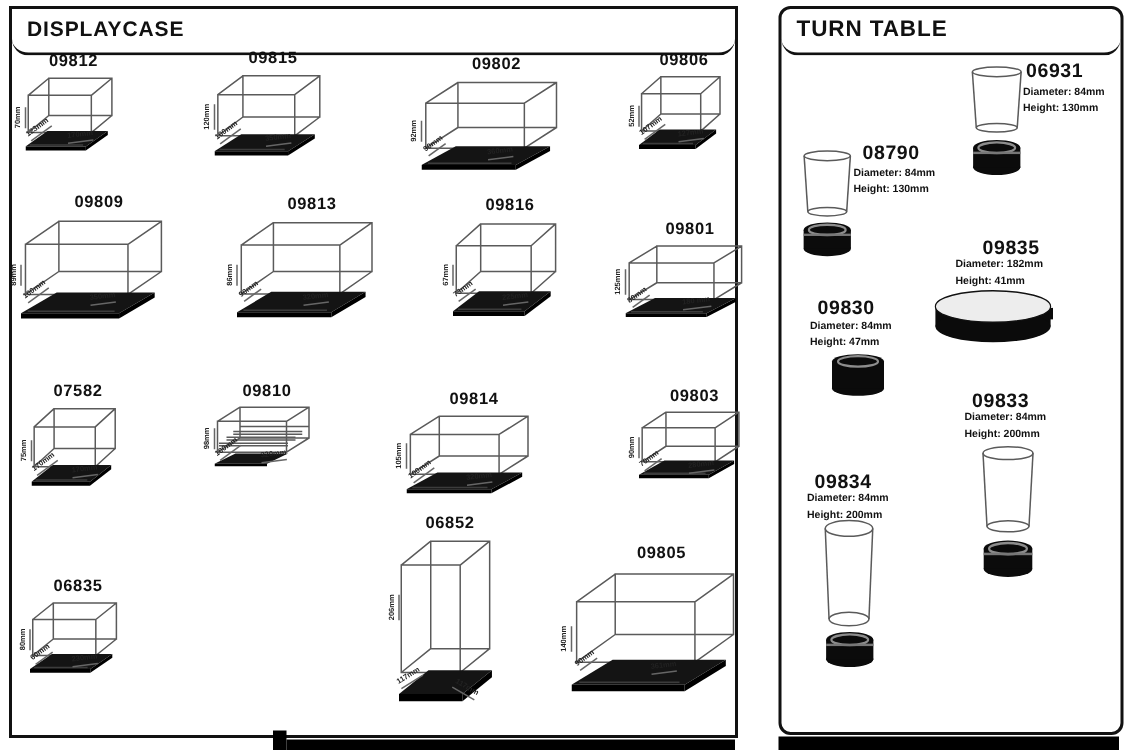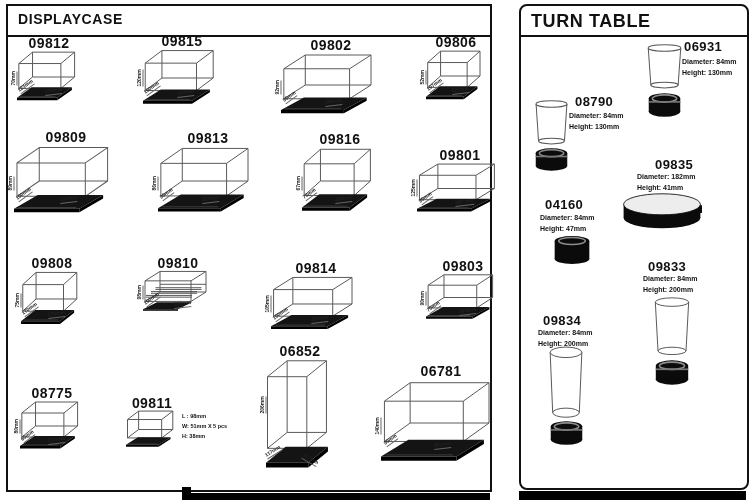--- a/index.html
+++ b/index.html
@@ -2,25 +2,25 @@
 <html><head>
 <meta charset="utf-8">
 <style>
   html,body{margin:0;padding:0;background:#fff;}
   #screen{position:relative;width:750px;height:500px;background:#fff;overflow:hidden;
           font-family:"Liberation Sans",sans-serif;color:#111;}
   .panel{position:absolute;background:#fff;border:2px solid #111;}
   #left-panel{left:6px;top:4px;width:482px;height:484px;}
   #right-panel{left:519px;top:4px;width:226px;height:482px;border-radius:8px;}
   .ph{position:absolute;left:0;right:0;top:0;height:24px;border-bottom:2px solid #111;
-      font-weight:bold;font-size:14px;padding:5px 0 0 10px;letter-spacing:.6px;}
+      font-weight:bold;font-size:14px;padding:5px 0 0 10px;letter-spacing:.6px;border-radius:11px;}
   
   .ci{position:absolute;}
   .pn{position:absolute;top:-13px;left:-10px;right:-10px;text-align:center;
-      font-weight:bold;font-size:14px;letter-spacing:.4px;white-space:nowrap;}
+      font-weight:bold;font-size:11px;letter-spacing:.4px;white-space:nowrap;}
   .case{position:absolute;inset:0;width:100%;height:100%;overflow:visible;}
   .wf{stroke:#5a5a5a;fill:none;stroke-width:1;}
   .dm{position:absolute;font-size:5px;font-weight:bold;line-height:1;color:#222;
       white-space:nowrap;transform-origin:left center;}
   .dh{left:-3px;top:58%;transform:rotate(-90deg);border-bottom:1px solid #666;padding-bottom:1px;}
   .dd{left:3%;top:69%;transform:rotate(-36deg);border-bottom:1px solid #666;padding-bottom:1px;}
   .dl{left:44%;top:71%;transform:rotate(-7deg);border-bottom:1px solid #666;padding-bottom:1px;}
   
   .specs{position:absolute;font-size:5.5px;font-weight:bold;line-height:1.8;white-space:nowrap;}
   
@@ -155,21 +155,21 @@
     <div class="pn">09801</div>
     <svg class="case">
         <use href="#case3d"></use>
       </svg>
     <span class="dm dh">125mm</span>
     <span class="dm dd">80mm</span>
     <span class="dm dl">180 mm</span>
   </div>
 
   <div class="ci" style="left:21px;top:268px;width:62px;height:62px">
-    <div class="pn">09808</div>
+    <div class="pn">07582</div>
     <svg class="case">
         <use href="#case3d"></use>
       </svg>
     <span class="dm dh">75mm</span>
     <span class="dm dd">170mm</span>
     <span class="dm dl">170mm</span>
   </div>
   <div class="ci" style="left:143px;top:268px;width:70px;height:48px">
     <div class="pn">09810</div>
     <svg class="case">
@@ -192,60 +192,49 @@
     <div class="pn">09803</div>
     <svg class="case">
         <use href="#case3d"></use>
       </svg>
     <span class="dm dh">90mm</span>
     <span class="dm dd">70mm</span>
     <span class="dm dl">280mm</span>
   </div>
 
   <div class="ci" style="left:20px;top:398px;width:64px;height:56px">
-    <div class="pn">08775</div>
+    <div class="pn">06835</div>
     <svg class="case">
         <use href="#case3d"></use>
       </svg>
     <span class="dm dh">80mm</span>
     <span class="dm dd">60mm</span>
     <span class="dm dl">230mm</span>
   </div>
-  <div class="ci" style="left:126px;top:408px;width:52px;height:43px">
-    <div class="pn">09811</div>
-    <svg class="case">
-        <use href="#case3d"></use>
-      </svg>
-    <div class="specs" style="left:56px;top:4px">
-      <div>L : 98mm</div>
-      <div>W: 51mm  X 5 pcs</div>
-      <div>H: 38mm</div>
-    </div>
-  </div>
   <div class="ci" style="left:266px;top:356px;width:68px;height:121px">
     <div class="pn">06852</div>
     <svg class="case">
         <use href="#case3d-tall"></use>
       </svg>
     <span class="dm dh" style="top:45%">206mm</span>
     <span class="dm dd" style="left:0;top:80%;transform:rotate(-32deg)">117mm</span>
     <span class="dm dl" style="left:55%;top:79%;transform:rotate(30deg)">117mm</span>
   </div>
   <div class="ci" style="left:381px;top:376px;width:120px;height:94px">
-    <div class="pn">06781</div>
+    <div class="pn">09805</div>
     <svg class="case">
         <use href="#case3d"></use>
       </svg>
     <span class="dm dh">140mm</span>
     <span class="dm dd">90mm</span>
     <span class="dm dl">361mm</span>
   </div>
 
   <div class="panel" id="right-panel">
-    <div class="ph" style="font-size:18px">TURN TABLE</div>
+    <div class="ph" style="font-size:15px">TURN TABLE</div>
   </div>
 
   <div class="tt">
     <div class="tn" style="left:575px;top:94px">08790</div>
     <div class="ts" style="left:569px;top:110px">
       <div>Diameter: 84mm</div>
       <div>Height: 130mm</div>
     </div>
     <svg class="tt" style="left:533px;top:100px;width:37px;height:45px">
         <use href="#cylinder"></use>
@@ -274,21 +263,21 @@
     <div class="ts" style="left:637px;top:171px">
       <div>Diameter: 182mm</div>
       <div>Height: 41mm</div>
     </div>
     <svg class="tt" style="left:622px;top:189px;width:80px;height:44px">
         <use href="#disc"></use>
       </svg>
   </div>
 
   <div class="tt">
-    <div class="tn" style="left:545px;top:197px">04160</div>
+    <div class="tn" style="left:545px;top:197px">09830</div>
     <div class="ts" style="left:540px;top:212px">
       <div>Diameter: 84mm</div>
       <div>Height: 47mm</div>
     </div>
     <svg class="tt" style="left:552px;top:234px;width:40px;height:32px">
         <use href="#short-cyl"></use>
       </svg>
   </div>
 
   <div class="tt">

